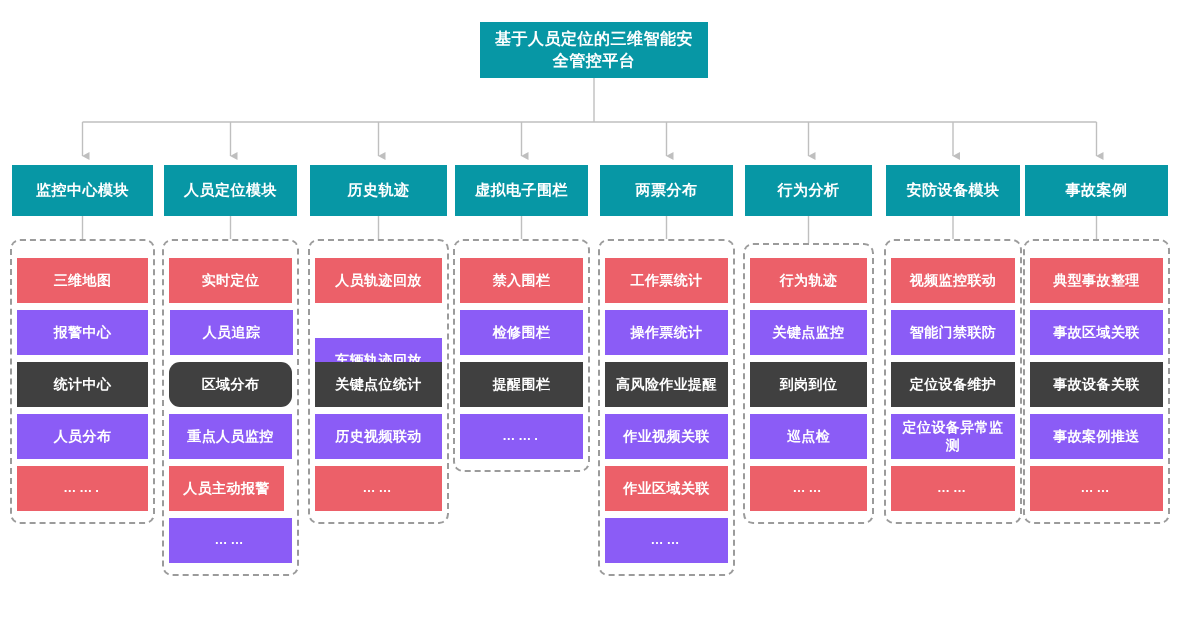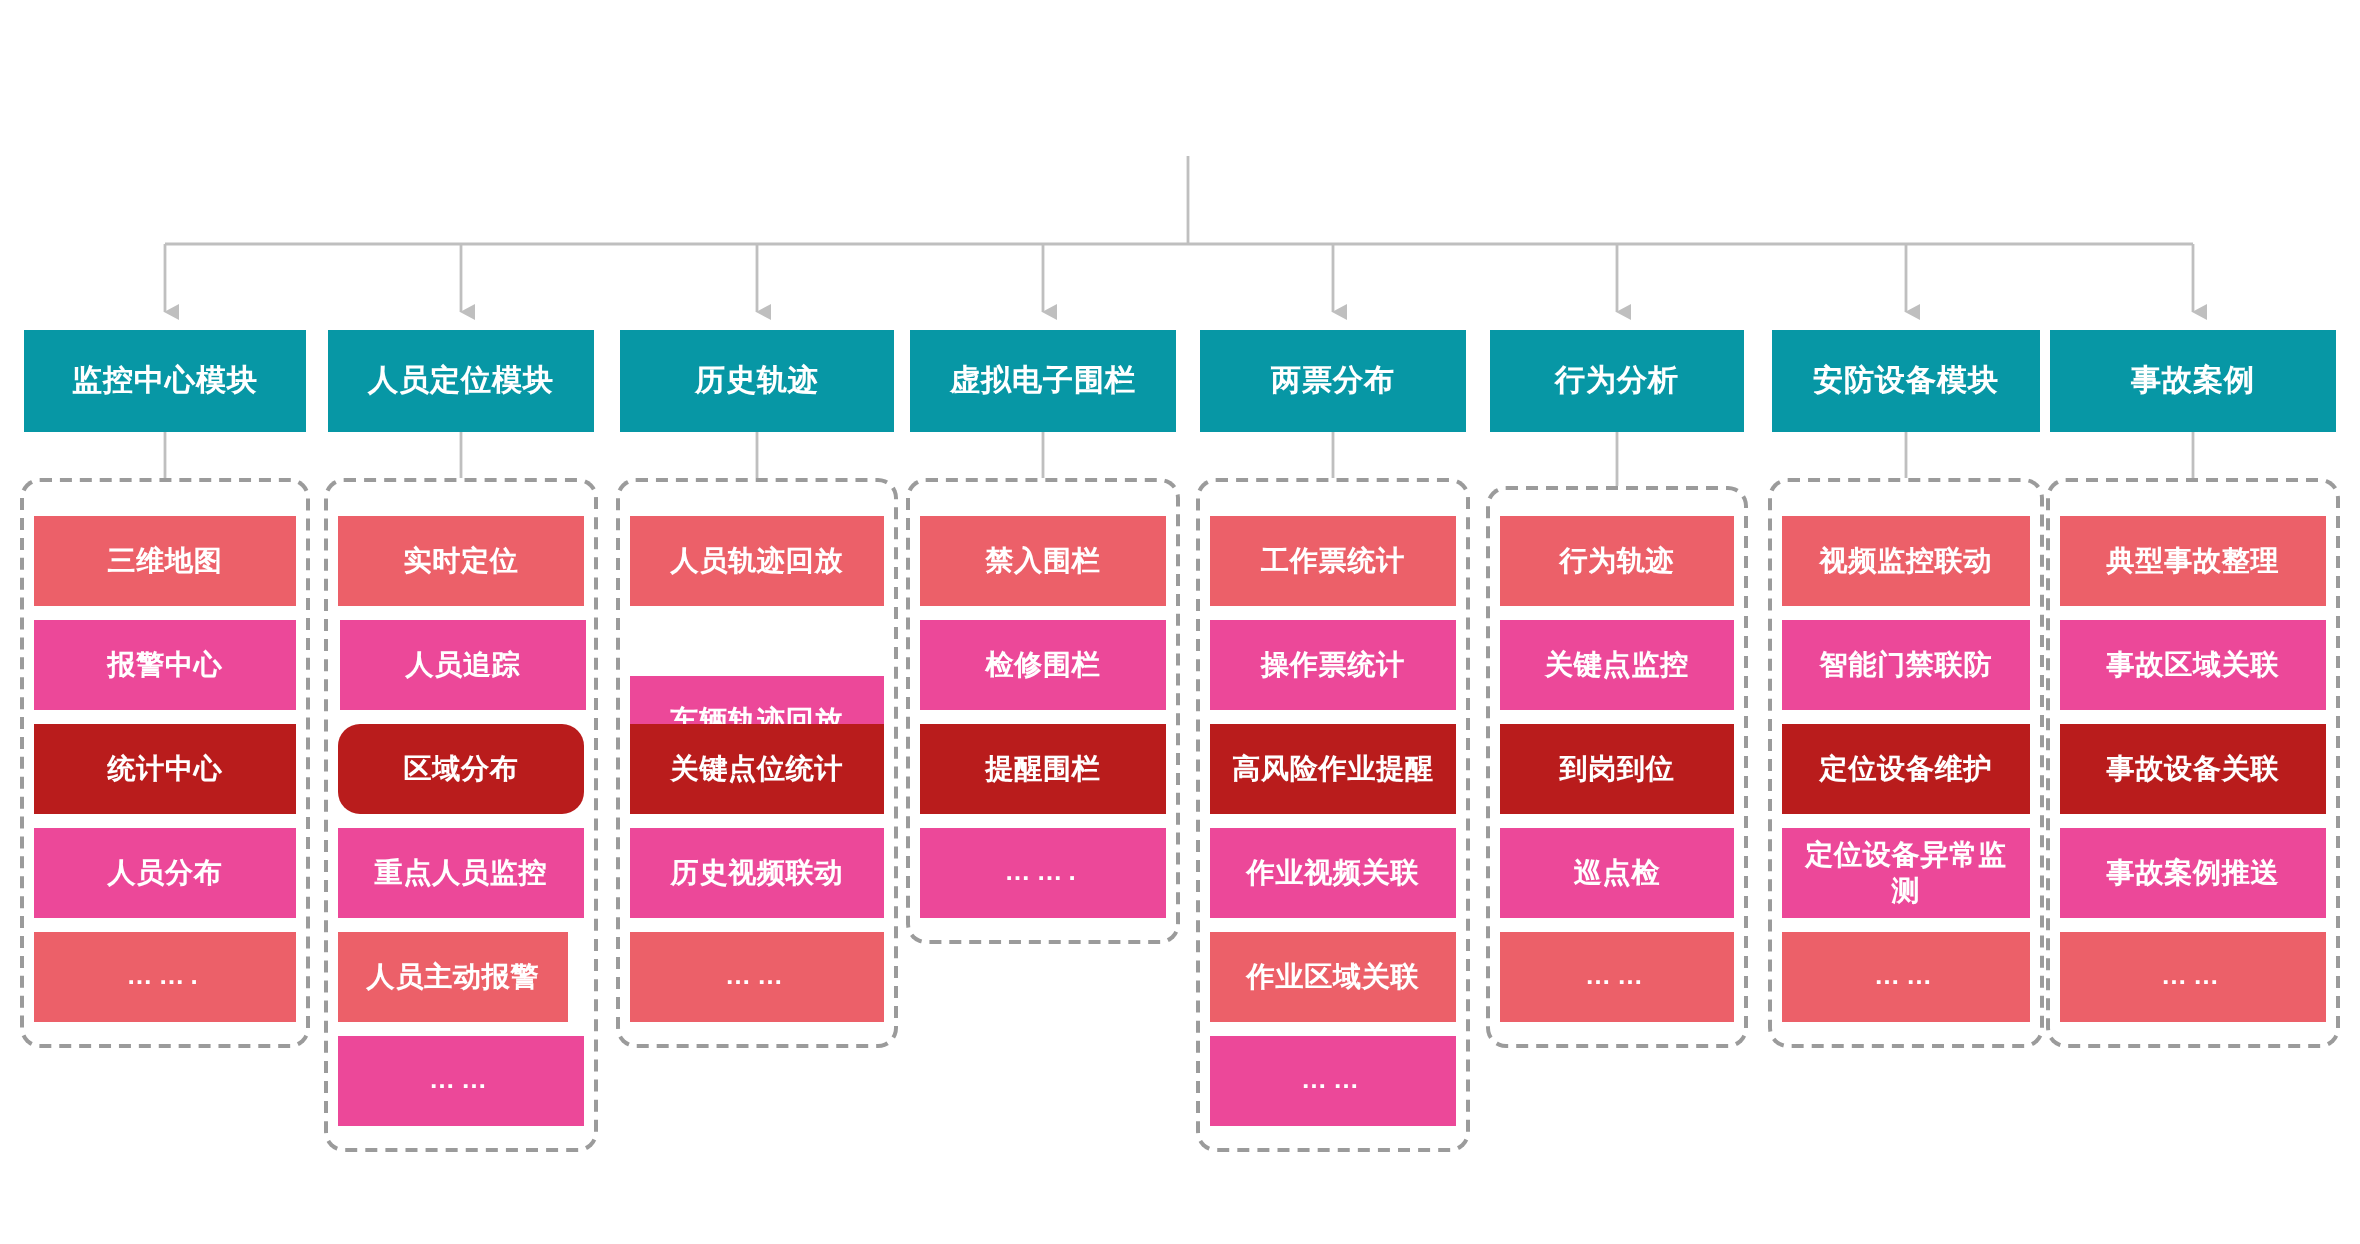--- a/index.html
+++ b/index.html
@@ -89,22 +89,22 @@
     letter-spacing: 0.4px;
     line-height: 1.25;
     display: flex;
     align-items: center;
     justify-content: center;
     text-align: center;
     box-sizing: border-box;
     padding: 0 5px;
   }
   .chip.red   { background: #EC6069; }
-  .chip.teal  { background: #ec4899; }
-  .chip.amber { background: #b91c1c; }
+  .chip.teal  { background: #8b5cf6; }
+  .chip.amber { background: #404040; }
   .chip.dots  { letter-spacing: 3px; font-size: 13px; }
 </style>
 </head>
 <body>
 
 <div id="canvas">
 
   <svg id="connectors" viewBox="0 0 1180 622" width="1180" height="622" aria-hidden="true">
     <defs>
       <marker id="arrowhead" markerWidth="9" markerHeight="9" refX="4.5" refY="7.5" orient="auto" markerUnits="userSpaceOnUse">
@@ -126,20 +126,21 @@
         <path d="M666.5,216 L666.5,239"></path>
         <path d="M808.5,122 L808.5,156" marker-end="url(#arrowhead)"></path>
         <path d="M808.5,216 L808.5,243"></path>
         <path d="M953,122 L953,156" marker-end="url(#arrowhead)"></path>
         <path d="M953,216 L953,239"></path>
         <path d="M1096.5,122 L1096.5,156" marker-end="url(#arrowhead)"></path>
         <path d="M1096.5,216 L1096.5,239"></path>
       </g>
   </svg>
 
+  <div class="root-node">基于人员定位的三维智能安全管控平台</div>
 
   <div id="columns-layer">
       <div class="col-header" style="left: 12px; top: 165px; width: 141px; height: 51px;">监控中心模块</div>
       <div class="group-box" style="left: 10px; top: 239px; width: 145px; height: 285px;"></div>
       <div class="chip red" style="left: 17px; top: 258px; width: 131px;">三维地图</div>
       <div class="chip teal" style="left: 17px; top: 310px; width: 131px;">报警中心</div>
       <div class="chip amber" style="left: 17px; top: 362px; width: 131px;">统计中心</div>
       <div class="chip teal" style="left: 17px; top: 414px; width: 131px;">人员分布</div>
       <div class="chip red dots" style="left: 17px; top: 466px; width: 131px;">…….</div>
       <div class="col-header" style="left: 164px; top: 165px; width: 133px; height: 51px;">人员定位模块</div>

